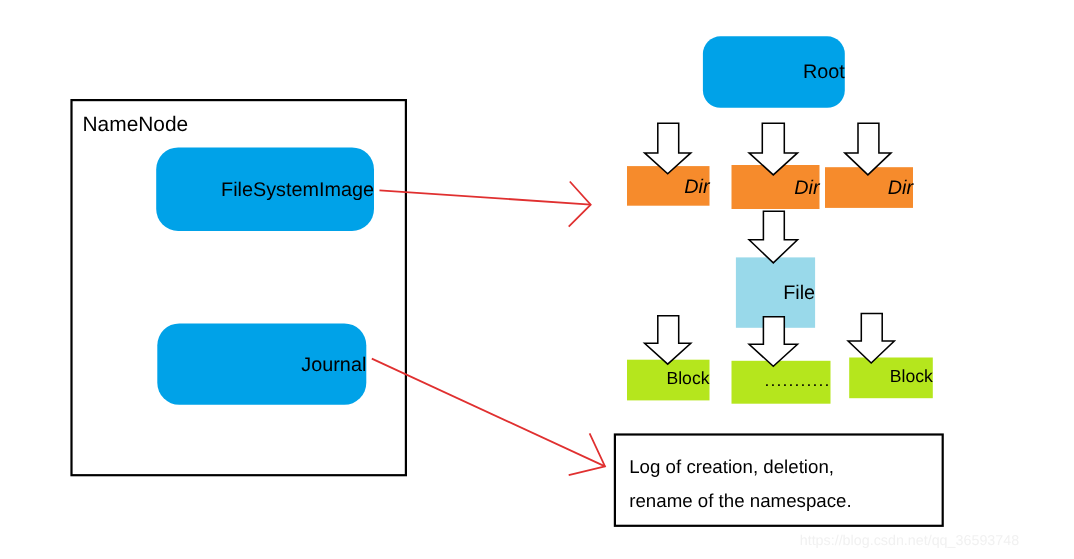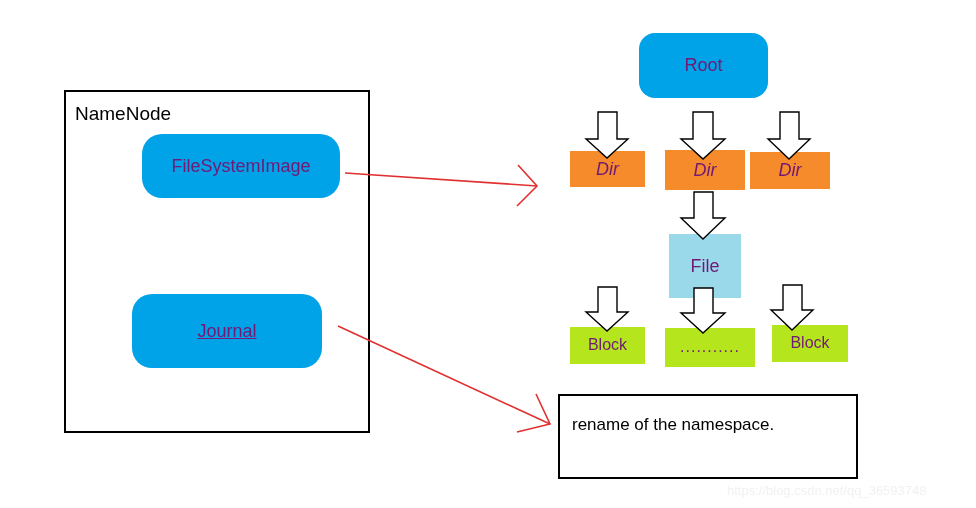--- a/index.html
+++ b/index.html
@@ -12,23 +12,23 @@
     width: 976px;
     height: 508px;
     background: #ffffff;
     overflow: hidden;
     font-family: "Liberation Sans", sans-serif;
   }
   .node {
     position: absolute;
     display: flex;
     align-items: center;
-    justify-content: center;
+    justify-content: flex-end;
     text-align: center;
-    color: #701a75;
+    color: #000000;
     box-sizing: border-box;
     line-height: 1.15;
   }
   
   #namenode-box {
     position: absolute;
     left: 64px;
     top: 90px;
     width: 306px;
     height: 343px;
@@ -47,28 +47,27 @@
   
   .rounded-blue {
     background: #00A2E8;
     border-radius: 20px;
     font-size: 18px;
   }
   #filesystemimage-box {
     left: 142px;
     top: 134px;
     width: 198px;
-    height: 64px;
+    height: 76px;
   }
   #journal-box {
-    left: 132px;
+    left: 143px;
     top: 294px;
     width: 190px;
     height: 74px;
-    text-decoration: underline;
   }
   #root-box {
     left: 639px;
     top: 33px;
     width: 129px;
     height: 65px;
     border-radius: 16px;
     background: #00A2E8;
     font-size: 18px;
   }
@@ -178,20 +177,21 @@
   </div>
   <div class="node block-box" id="block-box-2">
     <span class="node-label">...........</span>
   </div>
   <div class="node block-box" id="block-box-3">
     <span class="node-label">Block</span>
   </div>
 
   <div id="log-box"></div>
   <div id="log-text">
+    <div>Log of creation,  deletion,</div>
     <div>rename of the namespace.</div>
   </div>
 
   <svg id="arrow-layer" viewBox="0 0 976 508">
 
     <g fill="#ffffff" stroke="#000000" stroke-width="1.4" stroke-linejoin="miter">
       <polygon points="598,112 598,139 586,139 607,158 628,139 617,139 617,112"></polygon>
       <polygon points="693,112 693,139 681,139 703,159 725,139 713,139 713,112"></polygon>
       <polygon points="780,112 780,139 768,139 789,159 810,139 799,139 799,112"></polygon>
 

